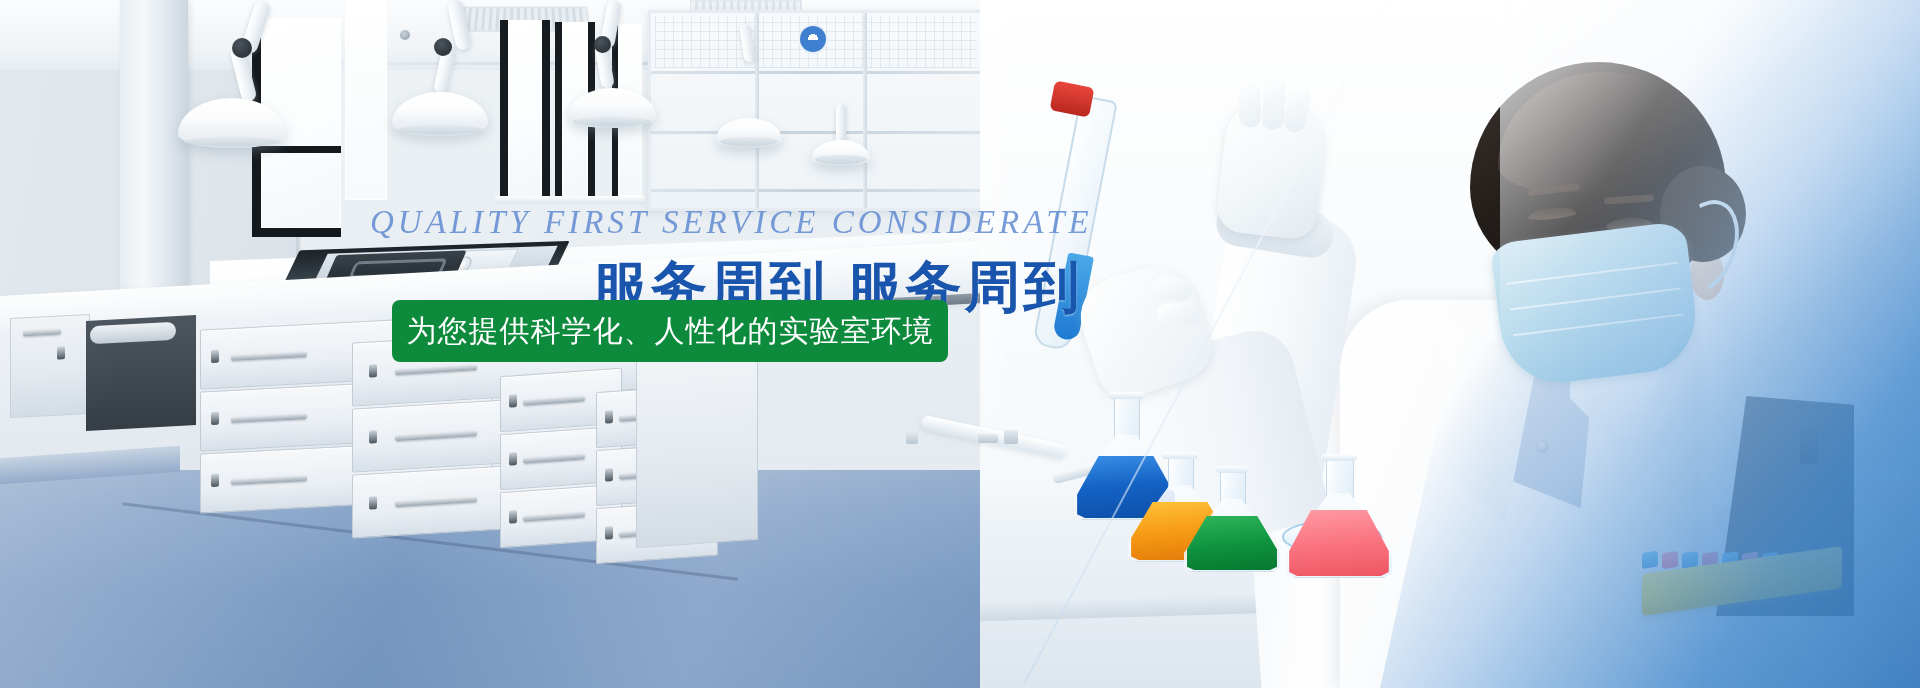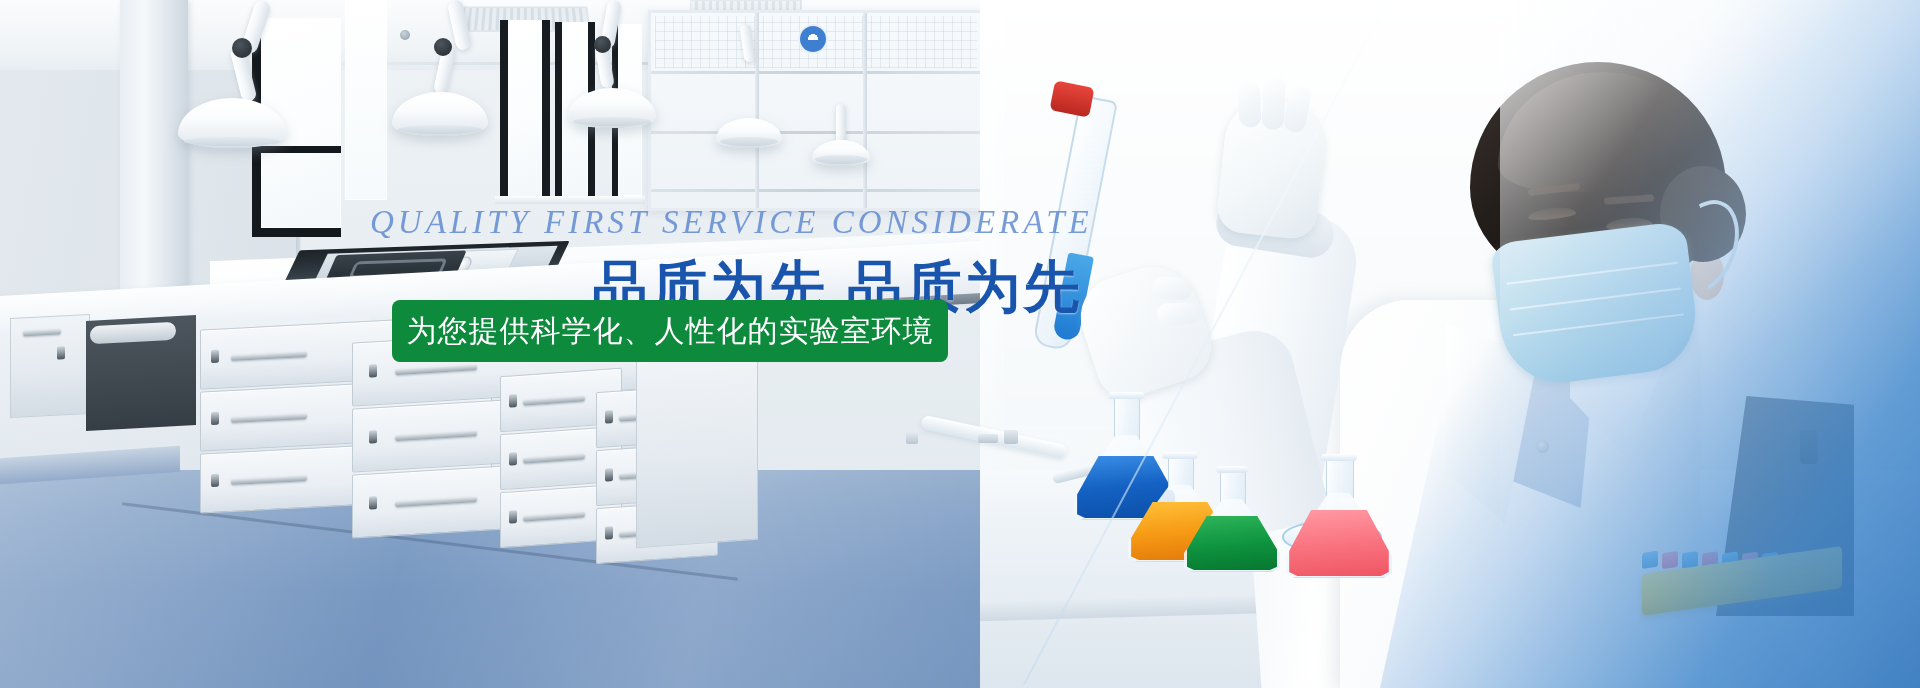--- a/index.html
+++ b/index.html
@@ -776,18 +776,18 @@
     <div class="cap blue" style="left:124px;top:24px"></div>
     <div class="cap pink" style="left:144px;top:27px"></div>
   </div>
   <div class="layer" id="rack"></div>
 
   <div class="layer" id="blue-wedge"></div>
   <div class="layer" id="blue-wedge2"></div>
   <div class="layer" id="wedge-line"></div>
 
   <div id="eyebrow">QUALITY  FIRST  SERVICE  CONSIDERATE</div>
-  <div id="headline">品质为先 品质为先</div>
+  <div id="headline">服务周到 服务周到</div>
   <div id="subbar">
     <span id="subbar-text">为您提供科学化、人性化的实验室环境</span>
   </div>
 
 </div>
 
 </body></html>

